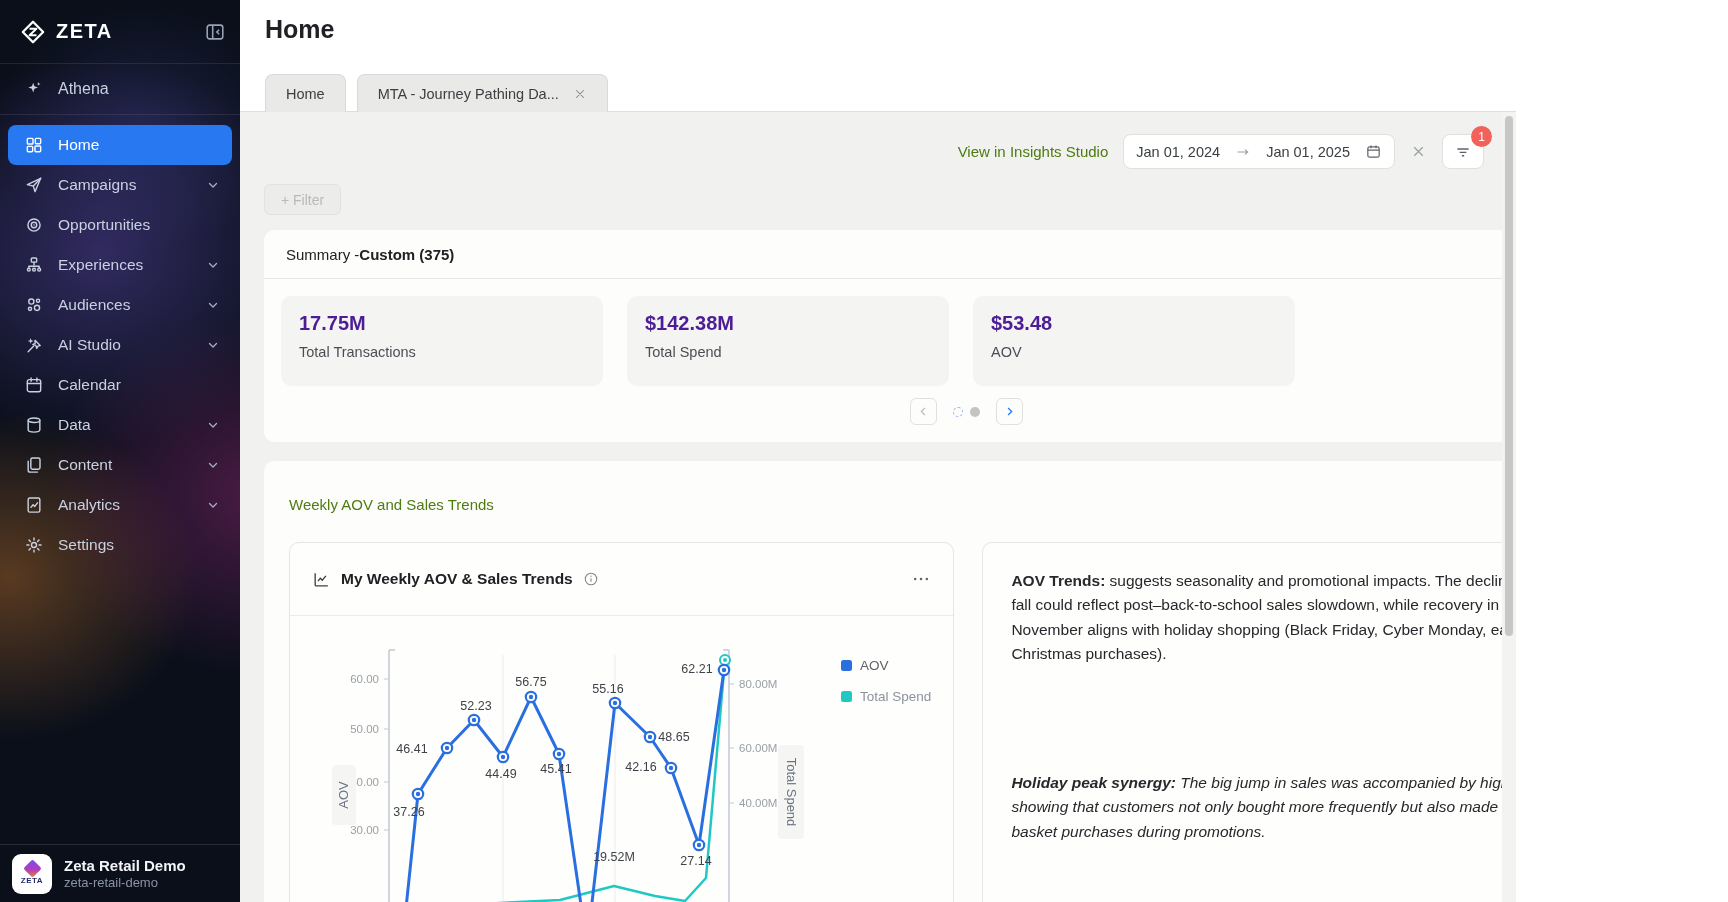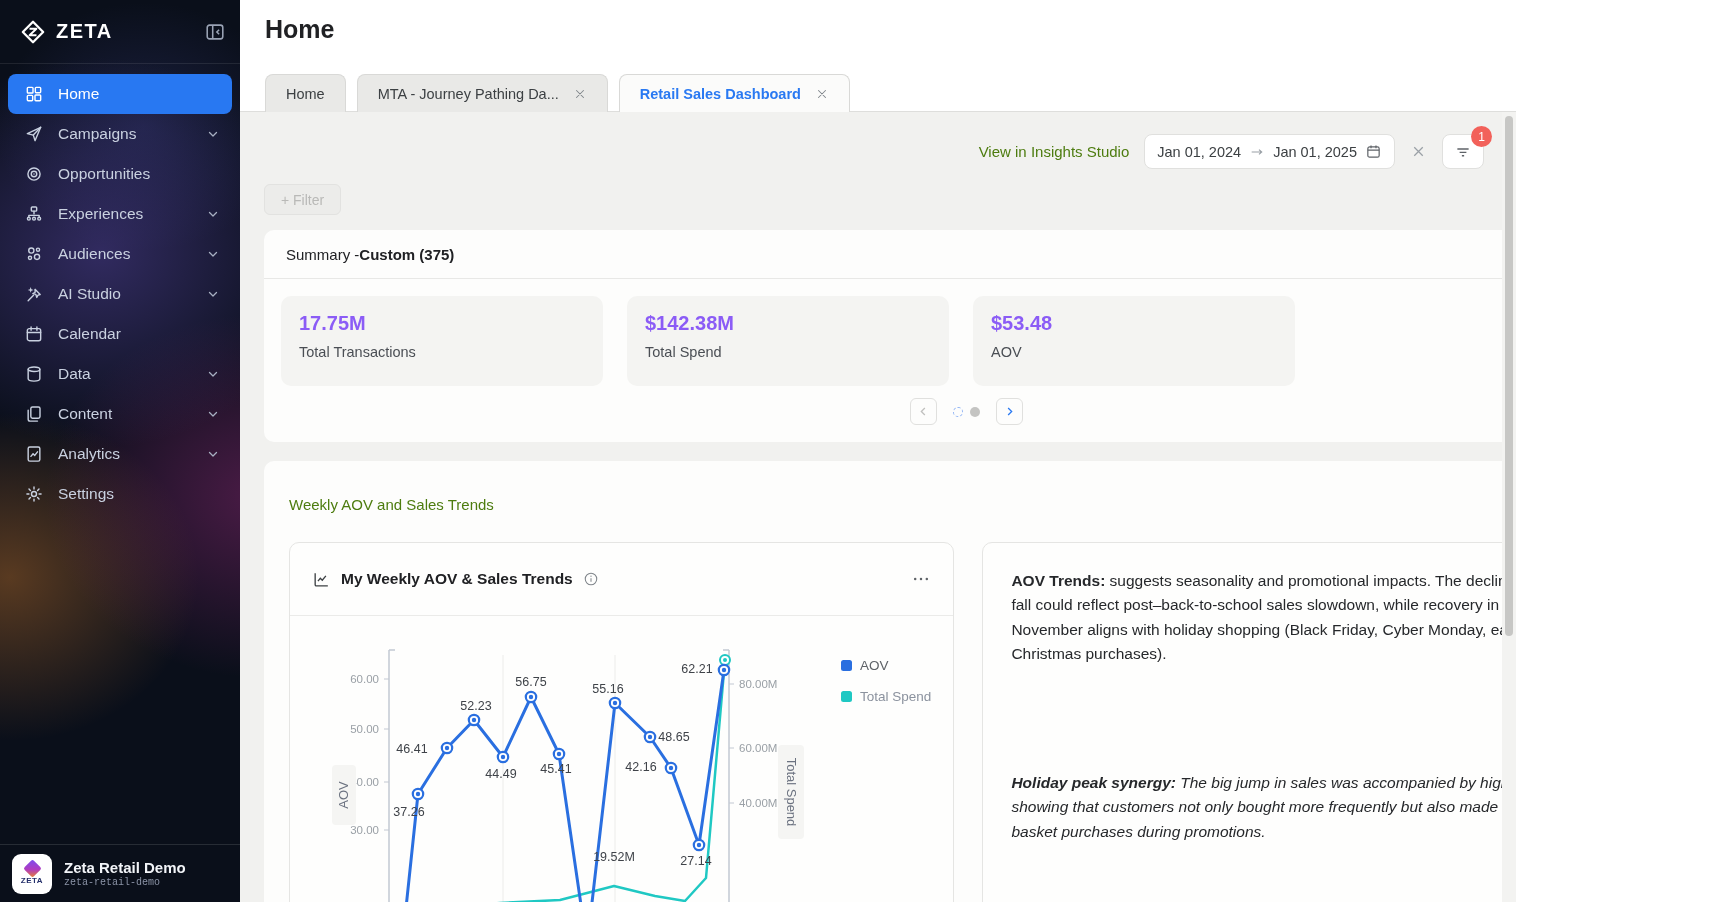--- a/index.html
+++ b/index.html
@@ -30,39 +30,39 @@
   .nav-chev { margin-left:auto; width:14px; height:14px; color:#a7b0c2; }
   .nav-chev svg { width:14px; height:14px; }
   .sb-org { position:absolute; left:0; right:0; bottom:0; height:58px; border-top:1px solid rgba(255,255,255,.12);
     display:flex; align-items:center; gap:12px; padding:0 12px; cursor:pointer; }
   .org-tile { width:40px; height:40px; background:#fff; border-radius:9px; display:flex; flex-direction:column;
     align-items:center; justify-content:center; gap:1px; }
   .org-tile .mini-diamond { width:13px; height:13px; background:linear-gradient(135deg,#7a4df0 0%,#b03cc0 55%,#e8812f 100%);
     transform:rotate(45deg); border-radius:2px; }
   .org-tile .mini-zeta { font-size:8px; font-weight:bold; color:#25306b; letter-spacing:.5px; }
   .org-name { font-size:15px; font-weight:bold; color:#f2f4f8; line-height:1.25; }
-  .org-slug { font-size:10px; color:#8b93a6;font-family:Liberation Mono, monospace; }
+  .org-slug { font-size:13px; color:#8b93a6; }
 
   
   .topbar { position:absolute; left:240px; top:0; right:0; height:64px; background:#fff; }
   .page-title { position:absolute; left:25px; top:15px; font-size:25px; font-weight:bold; color:#202124; }
   .tabbar { position:absolute; left:240px; top:64px; right:0; height:48px; background:#fff;
     border-bottom:1px solid #dededc; display:flex; align-items:flex-end; padding-left:25px; gap:11px; }
   .tab { height:38px; display:flex; align-items:center; gap:14px; padding:0 20px; font-size:14.5px; color:#3c4043;
     background:#e9e9e7; border:1px solid #d9d9d7; border-bottom:none; border-radius:8px 8px 0 0;
     margin-bottom:-1px; cursor:pointer; white-space:nowrap; }
   .tab.active { background:#fbfbfa; color:#2979f2; font-weight:bold; }
   .tab-close { width:14px; height:14px; color:#80868b; }
   .tab-close svg { width:14px; height:14px; }
 
   .content { position:absolute; left:240px; top:112px; right:0; bottom:0; background:#f1f1ef; overflow:hidden; }
   .controls { position:absolute; top:22px; right:32px; display:flex; align-items:center; gap:15px; }
   .insights-link { color:#4d7c0f; font-size:15px; cursor:pointer; }
   .datebox { background:#fff; border:1px solid #e0e0de; border-radius:8px; height:35px; display:flex;
-    align-items:center; gap:8px; padding:0 12px; font-size:14.5px; color:#3c4043; cursor:pointer; }
+    align-items:center; gap:15px; padding:0 12px; font-size:14.5px; color:#3c4043; cursor:pointer; }
   .datebox .arrow { width:16px; height:16px; color:#9aa0a6; }
   .datebox .cal { width:17px; height:17px; color:#5f6368; }
   .datebox svg { width:100%; height:100%; }
   .icon-x { width:17px; height:17px; color:#9aa0a6; cursor:pointer; }
   .icon-x svg { width:100%; height:100%; }
   .filter-btn { position:relative; width:42px; height:35px; background:#fff; border:1px solid #e0e0de;
     border-radius:8px; display:flex; align-items:center; justify-content:center; color:#5f6368; cursor:pointer; }
   .filter-btn svg { width:18px; height:18px; }
   .filter-badge { position:absolute; top:-9px; right:-9px; min-width:21px; height:21px; border-radius:50%;
     background:#f2615a; color:#fff; font-size:12px; display:flex; align-items:center; justify-content:center; }
@@ -71,21 +71,21 @@
 
   .card { background:#fdfdfc; border-radius:10px; }
   .summary-card { position:absolute; left:24px; top:118px; width:1404px; height:212px; }
   .summary-head { height:49px; border-bottom:1px solid #e8e8e6; display:flex; align-items:center; padding:0 22px; font-size:15px; color:#202124; }
   .summary-bold { font-weight:bold; }
   .summary-actions { margin-left:auto; display:flex; align-items:center; gap:22px; color:#5f6368; }
   .summary-actions .ic { width:18px; height:18px; cursor:pointer; }
   .summary-actions .ic svg { width:100%; height:100%; }
   .metrics { position:absolute; left:17px; top:66px; display:flex; gap:24px; }
   .metric { width:322px; height:90px; background:#f4f4f2; border-radius:10px; padding:16px 18px; }
-  .metric-value { font-size:20px; font-weight:bold; color:#8b5cf6; }
+  .metric-value { font-size:20px; font-weight:bold; color:#4c1d95; }
   .metric-label { font-size:14.5px; color:#4a4e54; margin-top:9px; }
   .carousel { position:absolute; left:0; right:0; top:168px; display:flex; align-items:center; justify-content:center; gap:12px; }
   .car-btn { width:27px; height:27px; border-radius:6px; border:1px solid #e0e0de; background:#fdfdfc;
     display:flex; align-items:center; justify-content:center; cursor:pointer; }
   .car-btn svg { width:13px; height:13px; }
   .car-prev { color:#c0c0be; }
   .car-next { color:#2979f2; }
   .dots { display:flex; gap:7px; align-items:center; margin:0 4px; }
   .dot { width:10px; height:10px; border-radius:50%; cursor:pointer; }
   .dot.active { border:1.5px dashed #8fb3f4; background:transparent; }
@@ -132,20 +132,30 @@
         </svg>
         <span class="brand">ZETA</span>
       </div>
       <span class="collapse-btn">
         <svg viewBox="0 0 24 24" fill="none" stroke="currentColor" stroke-width="1.7">
           <rect x="3.5" y="4.5" width="17" height="15" rx="2.5"></rect>
             <path d="M9.5 4.5v15M16.5 9.5L14 12l2.5 2.5"></path>
         </svg>
       </span>
     </div>
+    <div id="athena-slot">
+        <div class="athena-item">
+          <span class="nav-icon">
+            <svg viewBox="0 0 24 24" fill="none" stroke="currentColor" stroke-width="1.7" stroke-linecap="round" stroke-linejoin="round">
+              <path d="M11 4.5l1.5 4.3 4.3 1.5-4.3 1.5L11 16.1l-1.5-4.3-4.3-1.5 4.3-1.5zM17.6 3.6l.6 1.7 1.7.6-1.7.6-.6 1.7-.6-1.7-1.7-.6 1.7-.6z" fill="currentColor" stroke="none"></path>
+            </svg>
+          </span>
+          <span>Athena</span>
+        </div>
+      </div>
     <nav class="nav" id="nav-slot">
         <div class="nav-item active">
           <span class="nav-icon">
             <svg viewBox="0 0 24 24" fill="none" stroke="currentColor" stroke-width="1.7" stroke-linecap="round" stroke-linejoin="round">
               <rect x="4" y="4" width="6.8" height="6.8" rx="1"></rect>
               <rect x="13.6" y="4" width="6.4" height="6.4" rx="1"></rect>
               <rect x="4" y="13.6" width="6.4" height="6.4" rx="1"></rect>
               <rect x="13.2" y="13.2" width="6.8" height="6.8" rx="1"></rect>
             </svg>
           </span>
@@ -285,26 +295,20 @@
   <header class="topbar">
     <div class="page-title">Home</div>
   </header>
 
   <div class="tabbar" id="tabbar">
       <div class="tab">
         <span>Home</span>
       </div>
       <div class="tab">
         <span>MTA - Journey Pathing Da...</span>
-        <span class="tab-close"><svg viewBox="0 0 24 24" fill="none" stroke="currentColor" stroke-width="1.8" stroke-linecap="round" stroke-linejoin="round">
-            <path d="M6 6l12 12M18 6L6 18"></path>
-          </svg></span>
-      </div>
-      <div class="tab active">
-        <span>Retail Sales Dashboard</span>
         <span class="tab-close"><svg viewBox="0 0 24 24" fill="none" stroke="currentColor" stroke-width="1.8" stroke-linecap="round" stroke-linejoin="round">
             <path d="M6 6l12 12M18 6L6 18"></path>
           </svg></span>
       </div>
     </div>
 
   <div class="content">
 
     <div class="controls">
       <span class="insights-link">View in Insights Studio</span>

